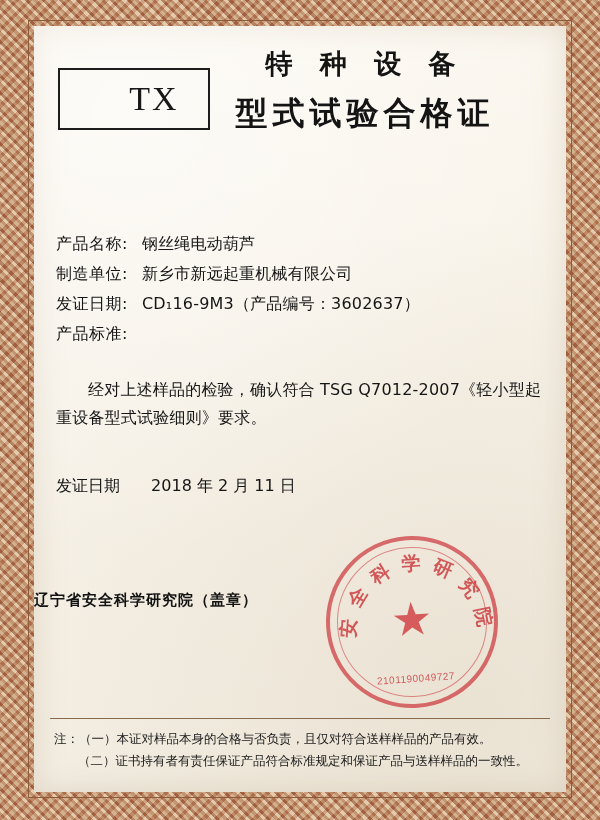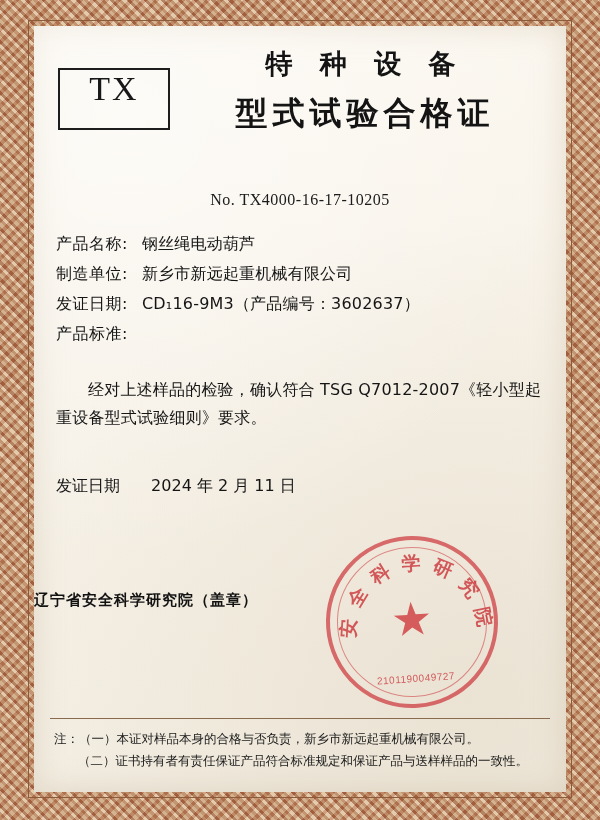--- a/index.html
+++ b/index.html
@@ -75,21 +75,23 @@
 
   
   .tx-box {
     position: absolute;
     left: 24px;
     top: 42px;
     width: 108px;
     height: 58px;
     border: 2px solid #1d1d1d;
     display: flex;
+    align-items: center;
     justify-content: center;
+    padding-left: 40px;
   }
   .tx-text {
     font-family: "Liberation Serif", serif;
     font-size: 34px;
     letter-spacing: 2px;
     color: #181818;
   }
 
   .title-block {
     position: absolute;
@@ -281,21 +283,20 @@
 
       <div class="tx-box">
         <span class="tx-text">TX</span>
       </div>
 
       <div class="title-block">
         <div class="title-line-1">特 种 设 备</div>
         <div class="title-line-2">型式试验合格证</div>
       </div>
 
-      <div class="cert-number">No. TX4000-16-17-10205</div>
 
       <div class="fields">
         <div class="field-row">
           <span class="field-label">产品名称:</span>
           <span class="field-value">钢丝绳电动葫芦</span>
         </div>
         <div class="field-row">
           <span class="field-label">制造单位:</span>
           <span class="field-value">新乡市新远起重机械有限公司</span>
         </div>
@@ -305,21 +306,21 @@
         </div>
         <div class="field-row">
           <span class="field-label">产品标准:</span>
         </div>
       </div>
 
       <div class="paragraph">经对上述样品的检验，确认符合 TSG Q7012-2007《轻小型起重设备型式试验细则》要求。</div>
 
       <div class="issue-date">
         <span>发证日期</span>
-        <span class="date-val">2024 年 2 月 11 日</span>
+        <span class="date-val">2018 年 2 月 11 日</span>
       </div>
 
       <div class="issuer">辽宁省安全科学研究院（盖章）</div>
 
       <div class="seal">
         <div class="seal-inner"></div>
         <svg class="seal-arc" viewBox="0 0 172 172">
           <defs>
             <path id="sealArcPath" d="M 24,92 A 62,62 0 1 1 148,92"></path>
           </defs>
@@ -328,21 +329,21 @@
           </text>
         </svg>
         <div class="seal-star">★</div>
         <div class="seal-code">2101190049727</div>
       </div>
 
       <div class="footer-sep"></div>
 
       <div class="notes">
         <div class="note-line">
-          <span>注：</span><span>（一）本证对样品本身的合格与否负责，新乡市新远起重机械有限公司。</span>
+          <span>注：</span><span>（一）本证对样品本身的合格与否负责，且仅对符合送样样品的产品有效。</span>
         </div>
         <div class="note-line indent">
           <span>（二）证书持有者有责任保证产品符合标准规定和保证产品与送样样品的一致性。</span>
         </div>
       </div>
 
     </div>
   </div>
 </div>
 

